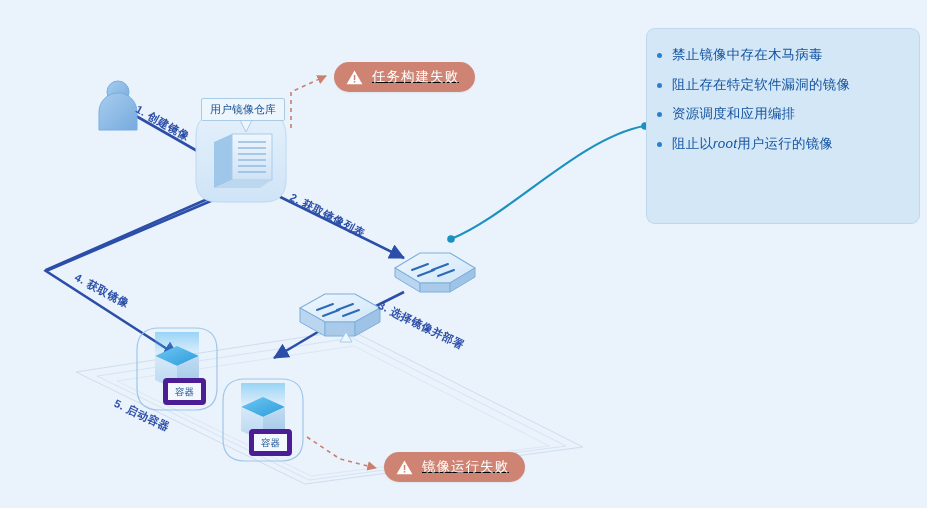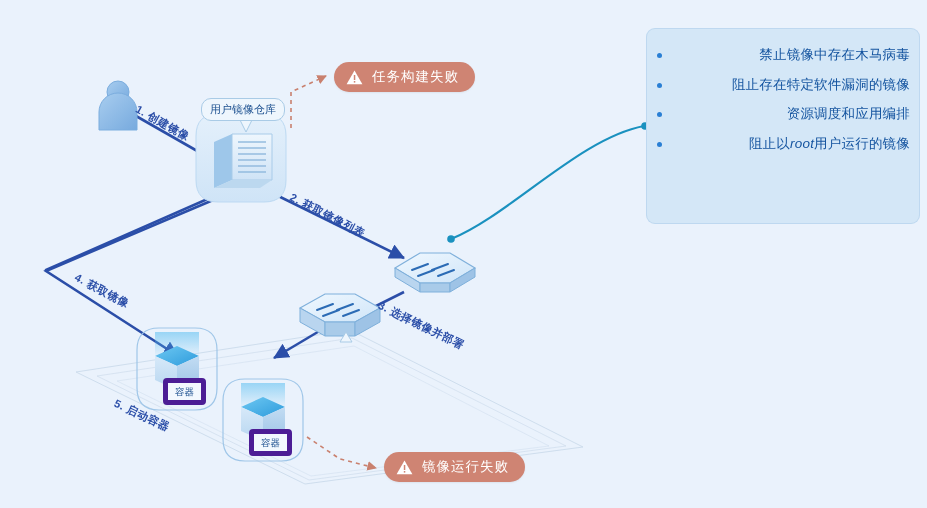--- a/index.html
+++ b/index.html
@@ -2,21 +2,21 @@
 <html><head>
 <meta charset="utf-8">
 <style>
   html,body{margin:0;padding:0;}
   body{
     width:927px;height:508px;overflow:hidden;
     background:#eaf2fc;
     font-family:"Liberation Sans","DejaVu Sans",sans-serif;
     position:relative;
   }
-  #stage{position:absolute;left:0;top:0;width:927px;height:508px;text-align:right;}
+  #stage{position:absolute;left:0;top:0;width:927px;height:508px;}
   svg.layer{position:absolute;left:0;top:0;width:927px;height:508px;}
 
   
   .policy-panel{
     position:absolute;left:646px;top:28px;width:274px;height:196px;
     background:#d4e7f7;border-radius:9px;
     box-shadow:0 0 0 1px rgba(150,190,225,.35) inset;
   }
   .policy-list{list-style:none;margin:0;padding:20px 10px 0 26px;}
   .policy-item{
@@ -27,29 +27,30 @@
     position:absolute;left:-15px;top:5px;width:5px;height:5px;border-radius:50%;
     background:#2a7fd4;
   }
   .policy-item b{font-weight:normal;font-style:italic;}
 
   
   .err-badge{
     position:absolute;display:flex;align-items:center;
     background:#cf8473;border-radius:15px;height:30px;padding:0 16px 0 12px;
     box-shadow:0 1px 2px rgba(0,0,0,.06);
+    text-decoration:underline;
   }
   .err-badge .tri{margin-right:9px;display:block;}
   .err-badge .txt{color:#ffffff;font-size:13.5px;letter-spacing:1px;white-space:nowrap;}
   #badge-build{left:334px;top:62px;}
   #badge-run{left:384px;top:452px;}
 
   
   .tag{
-    position:absolute;background:#eef6fd;border:1px solid #a9cbe6;border-radius:10px;
+    position:absolute;background:#eef6fd;border:1px solid #a9cbe6;border-radius:2px;
     color:#1b4f8f;font-size:11px;line-height:11px;padding:5px 8px;white-space:nowrap;
   }
   #tag-repo{left:201px;top:98px;}
   #tag-orch{left:303px;top:344px;}
 
   .cap{
     position:absolute;background:#f2f8fe;border:5px solid #4c1d95;border-radius:4px;
     color:#1b4f8f;font-size:9.5px;line-height:9.5px;padding:3.5px 7px;white-space:nowrap;
   }
   #cap-c1{left:163px;top:378px;}

